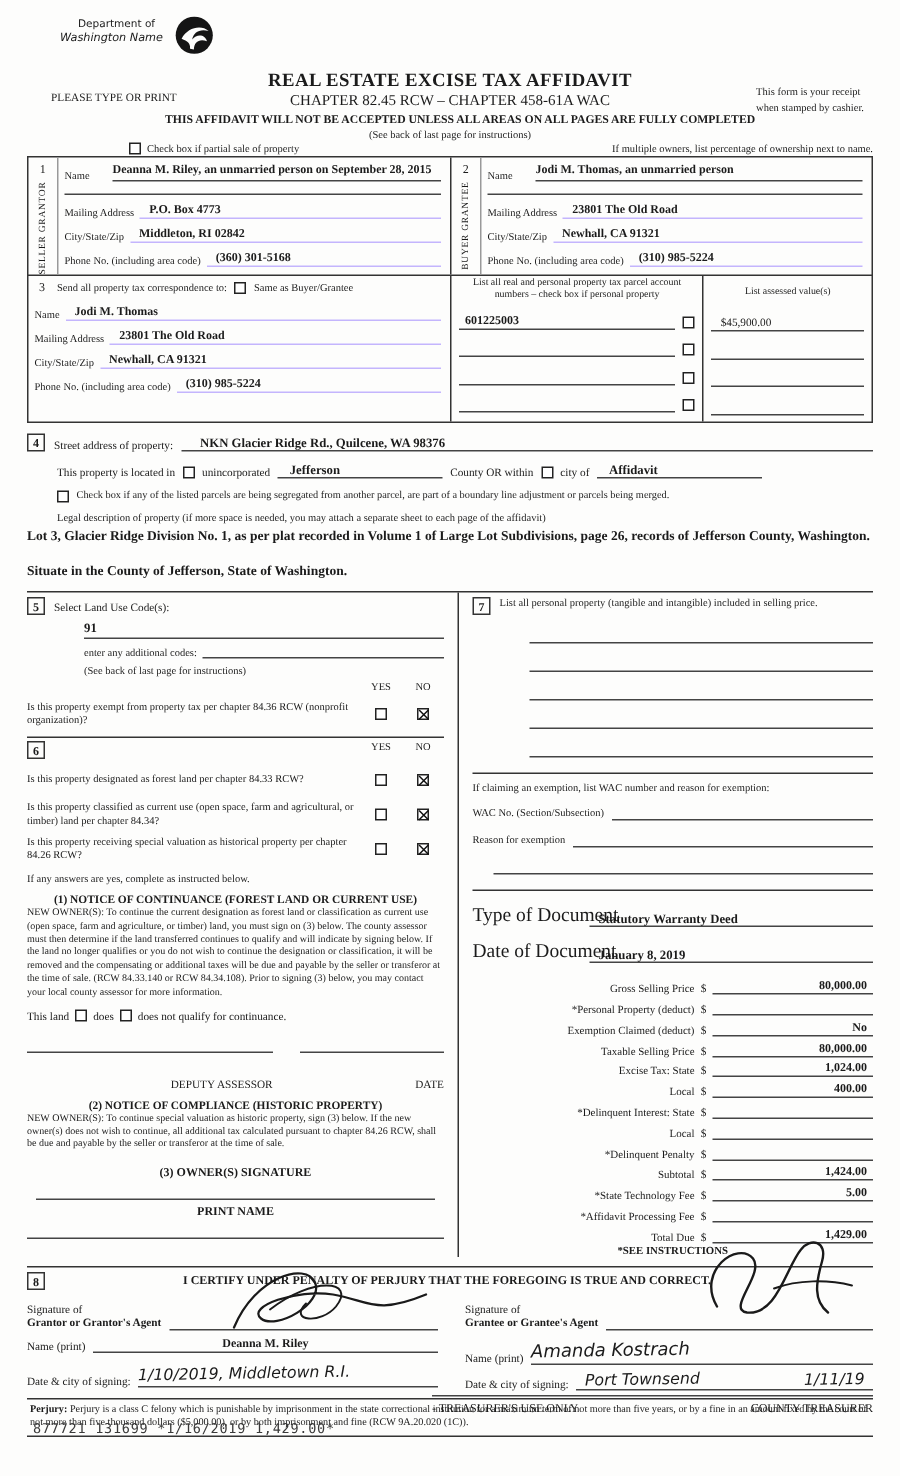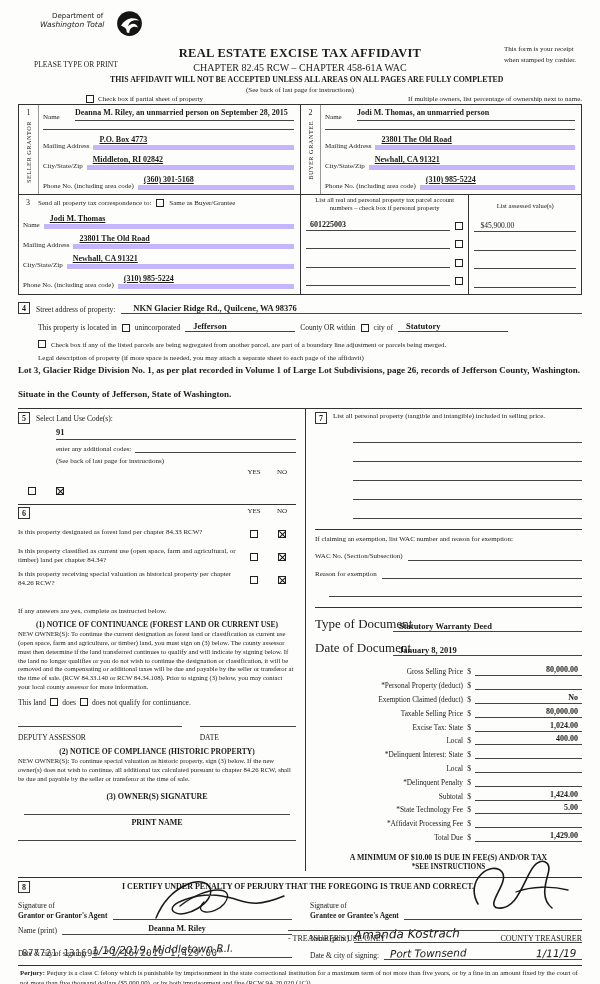--- a/index.html
+++ b/index.html
@@ -12,21 +12,21 @@
   .logo-dept { font-size:7px; margin-left:24px; }
   .logo-rev  { font-size:16px; font-weight:bold; letter-spacing:0.3px; margin-top:-2px; }
   .logo-state{ font-size:7.5px; font-style:italic; margin-left:12px; }
   .logo-mark { position:absolute; left:88px; top:-2px; }
   .title-block { position:absolute; left:110px; right:110px; top:46px; text-align:center; }
   .h-title   { font-size:12.5px; font-weight:bold; letter-spacing:0.3px; }
   .h-chapter { font-size:10px; margin-top:1px; }
   .h-warning { font-size:7.8px; font-weight:bold; margin-top:2px; white-space:nowrap; }
   .h-seeback { font-size:7px; margin-top:2px; }
   .please-type { position:absolute; left:34px; top:60px; font-size:7.5px; }
-  .receipt-note { position:absolute; right:24px; top:44px; font-size:7px; line-height:1.5; text-align:left; }
+  .receipt-note { position:absolute; right:24px; top:56px; font-size:7px; line-height:1.5; text-align:left; }
 
   .toprow { position:absolute; left:86px; right:18px; top:95px; display:flex; justify-content:space-between; font-size:7px; }
   .toprow .cbwrap { display:flex; gap:4px; align-items:center; }
 
   
   .cb { position:relative; display:inline-block; width:8px; height:8px; border:1px solid #222; background:#fff; flex:none; }
   .cb.checked::before, .cb.checked::after { content:""; position:absolute; left:-1px; top:3px; width:9px; height:1.2px; background:#111; }
   .cb.checked::before { transform:rotate(45deg); }
   .cb.checked::after  { transform:rotate(-45deg); }
 
@@ -41,21 +41,21 @@
   .party-side { width:20px; display:flex; flex-direction:column; align-items:center; padding-top:2px; border-right:1px solid #999; }
   .pnum { font-size:8px; padding:1px 0 4px; }
   .vert { writing-mode:vertical-rl; transform:rotate(180deg); font-size:6.3px; letter-spacing:0.5px; line-height:1.2; text-align:center; }
   .party-fields { flex:1; padding:2px 6px 4px 4px; }
   .name-row { display:flex; }
   .nlabel { font-size:7px; width:32px; padding-top:6px; }
   .nval { flex:1; font-weight:bold; font-size:8px; line-height:1.6; border-bottom:1px solid #444; }
   .blankline { border-bottom:1px solid #444; height:9px; }
   .frow { display:flex; align-items:flex-end; margin-top:5px; }
   .flabel { font-size:7px; white-space:nowrap; }
-  .fval { flex:1; font-weight:bold; font-size:8px; border-bottom:5px solid #c4b5fd; margin-left:4px; padding:0 2px 1px 6px; min-height:10px;text-decoration:underline; }
+  .fval { flex:1; font-weight:bold; font-size:8px; border-bottom:1px solid #c4b5fd; margin-left:4px; padding:0 2px 1px 6px; min-height:10px; }
 
   .ctable { display:flex; border:1px solid #333; border-top:0; }
   .c-left { width:50%; padding:2px 6px 5px 4px; }
   .c-intro { display:flex; gap:5px; align-items:center; font-size:7px; }
   .c-right { width:50%; border-left:1px solid #333; display:flex; }
   .parcel-col { flex:1.55; border-right:1px solid #333; padding:1px 5px 4px; }
   .assessed-col { flex:1; padding:1px 5px 4px; }
   .parcel-head { font-size:6.6px; text-align:center; line-height:1.25; }
   .prow { display:flex; align-items:flex-end; margin-top:7.5px; }
   .pline { flex:1; border-bottom:1px solid #444; font-weight:bold; font-size:8px; padding-left:4px; height:11px; }
@@ -84,28 +84,28 @@
   .addl-lab { font-size:7px; white-space:nowrap; }
   .addl-line { flex:1; border-bottom:1px solid #444; height:9px; margin-left:4px; }
   .seeback5 { font-size:7px; margin-left:38px; margin-top:4px; }
   .ynhead { display:flex; justify-content:flex-end; font-size:7px; margin-top:3px; }
   .ynhead span { width:28px; text-align:center; }
   .qrow { display:flex; margin-top:5px; align-items:center; }
   .qtext { flex:1; font-size:7px; line-height:1.3; }
   .qbox { width:28px; text-align:center; }
   .sec6 { margin-top:5px; border-top:1px solid #333; padding-top:2px; }
   .sec6-head { display:flex; justify-content:space-between; align-items:flex-start; }
-  .ifyes { font-size:7px; margin-top:19px; }
+  .ifyes { font-size:7px; margin-top:7px; }
   .ntitle { font-size:7.6px; font-weight:bold; text-align:center; margin-top:5px; }
   .nbody { font-size:6.7px; line-height:1.32; margin-top:1px; }
   .thisland { display:flex; gap:4px; align-items:center; font-size:7.5px; margin-top:6px; }
   .da-row { display:flex; gap:18px; margin-top:12px; }
   .da-col { flex:1.7; } .da-col2 { flex:1; }
   .da-line { border-bottom:1px solid #444; height:8px; }
-  .da-lab { text-align:left; font-size:7.5px; margin-top:6px; }
+  .da-lab { text-align:right; font-size:7.5px; margin-top:16px; }
   .sig3 { font-size:8px; font-weight:bold; text-align:center; margin-top:9px; }
   .sigline { border-bottom:1px solid #444; height:14px; margin:0 6px; }
   .printname { font-size:8px; font-weight:bold; text-align:center; margin-top:3px; }
   .printline { border-bottom:1px solid #444; height:14px; }
 
   .sec7-lab { font-size:7px; line-height:1.3; flex:1; }
   .pp-line { border-bottom:1px solid #444; height:10px; margin-left:38px; margin-top:9px; }
   .divR { border-top:1px solid #333; margin-top:10px; }
   .claiming { font-size:7px; margin-top:5px; }
   .wrow { display:flex; align-items:flex-start; margin-top:9px; }
@@ -147,21 +147,21 @@
   .stamp { position:absolute; left:22px; top:948px; font-family:"DejaVu Sans Mono", monospace; font-size:9px; color:#3a3a3a; letter-spacing:0.5px; }
   .treasurer { position:absolute; right:18px; top:930px; width:294px; border-top:1.4px solid #444; display:flex; justify-content:space-between; padding-top:3px; font-size:8px; }
 </style>
 </head>
 <body>
 
 <div class="page">
 
   <div class="logo">
     <div class="logo-dept">Department of</div>
-    <div class="logo-state">Washington Total</div>
+    <div class="logo-state">Washington Name</div>
     <span class="logo-mark">
       <svg width="27" height="27" viewBox="0 0 24 24">
           <circle cx="12" cy="12" r="11" fill="#151515"></circle>
           <path d="M4.5 14 C8 7.5 16 5.5 20.5 9.5 C15 8 11.5 10.5 10.8 14.5 C13.5 11 18.5 11.5 19.5 15.5 C15 13.8 11.8 16 11.8 20.5 L9.5 20 C9.8 16.5 8 15.5 4.5 14 Z" fill="#fdfdfc"></path>
         </svg>
     </span>
   </div>
   <div class="title-block">
     <div class="h-title">REAL ESTATE EXCISE TAX AFFIDAVIT</div>
     <div class="h-chapter">CHAPTER 82.45 RCW – CHAPTER 458-61A WAC</div>
@@ -170,21 +170,21 @@
   </div>
   <div class="please-type">PLEASE TYPE OR PRINT</div>
   <div class="receipt-note">
     <div>This form is your receipt</div>
     <div>when stamped by cashier.</div>
   </div>
 
   <div class="toprow">
     <span class="cbwrap">
       <span class="cb"></span>
-      <span>Check box if partial sheet of property</span>
+      <span>Check box if partial sale of property</span>
     </span>
     <span>If multiple owners, list percentage of ownership next to name.</span>
   </div>
 
   <div class="main">
 
     <div class="ptable">
       <div class="party">
         <div class="party-side">
           <div class="pnum">1</div>
@@ -303,21 +303,21 @@
         <span class="s4val">NKN Glacier Ridge Rd., Quilcene, WA  98376</span>
       </div>
       <div class="s4r2">
         <span>This property is located in</span>
         <span class="cb"></span>
         <span>unincorporated</span>
         <span class="s4county">Jefferson</span>
         <span>County OR within</span>
         <span class="cb"></span>
         <span>city of</span>
-        <span class="s4city">Statutory</span>
+        <span class="s4city">Affidavit</span>
       </div>
       <div class="s4r3">
         <span class="cb"></span>
         <span>Check box if any of the listed parcels are being segregated from another parcel, are part of a boundary line adjustment or parcels being merged.</span>
       </div>
       <div class="s4r4">Legal description of property (if more space is needed, you may attach a separate sheet to each page of the affidavit)</div>
       <div class="legal">Lot 3, Glacier Ridge Division No. 1, as per plat recorded in Volume 1 of Large Lot Subdivisions, page 26, records of Jefferson County, Washington.</div>
       <div class="situate">Situate in the County of Jefferson, State of Washington.</div>
     </div>
 
@@ -331,20 +331,21 @@
         <div class="addl-row">
           <span class="addl-lab">enter any additional codes:</span>
           <span class="addl-line"></span>
         </div>
         <div class="seeback5">(See back of last page for instructions)</div>
         <div class="ynhead">
           <span>YES</span>
           <span>NO</span>
         </div>
         <div class="qrow">
+          <span class="qtext">Is this property exempt from property tax per chapter 84.36 RCW (nonprofit organization)?</span>
           <span class="qbox"><span class="cb"></span></span>
           <span class="qbox"><span class="cb checked"></span></span>
         </div>
 
         <div class="sec6">
           <div class="sec6-head">
             <span class="numbox">6</span>
             <span class="ynhead" style="margin-top:0;">
               <span>YES</span>
               <span>NO</span>
@@ -486,21 +487,20 @@
               <span class="mlab">*Affidavit Processing Fee</span>
               <span class="mdollar">$</span>
               <span class="mval"></span>
             </div>
           <div class="mrow">
               <span class="mlab">Total Due</span>
               <span class="mdollar">$</span>
               <span class="mval">1,429.00</span>
             </div>
         </div>
-        <div class="minimum">A MINIMUM OF $10.00 IS DUE IN FEE(S) AND/OR TAX</div>
         <div class="seeinstr">*SEE INSTRUCTIONS</div>
       </div>
     </div>
 
     <div class="sec8">
       <svg class="sigsvg" style="left:128px; top:-4px;" width="150" height="52" viewBox="0 0 150 52">
         <path d="M10 44 C 24 10, 58 0, 64 14 C 70 28, 38 46, 28 38 C 18 30, 52 18, 76 22 C 100 26, 104 36, 138 22" stroke="#1a1a1a" stroke-width="1.5" fill="none" stroke-linecap="round"></path>
         <path d="M34 32 C 62 10, 92 12, 78 30 C 68 42, 46 40, 58 28" stroke="#1a1a1a" stroke-width="1.3" fill="none" stroke-linecap="round"></path>
       </svg>
       <svg class="sigsvg" style="right:6px; top:-22px;" width="120" height="58" viewBox="0 0 120 58">

